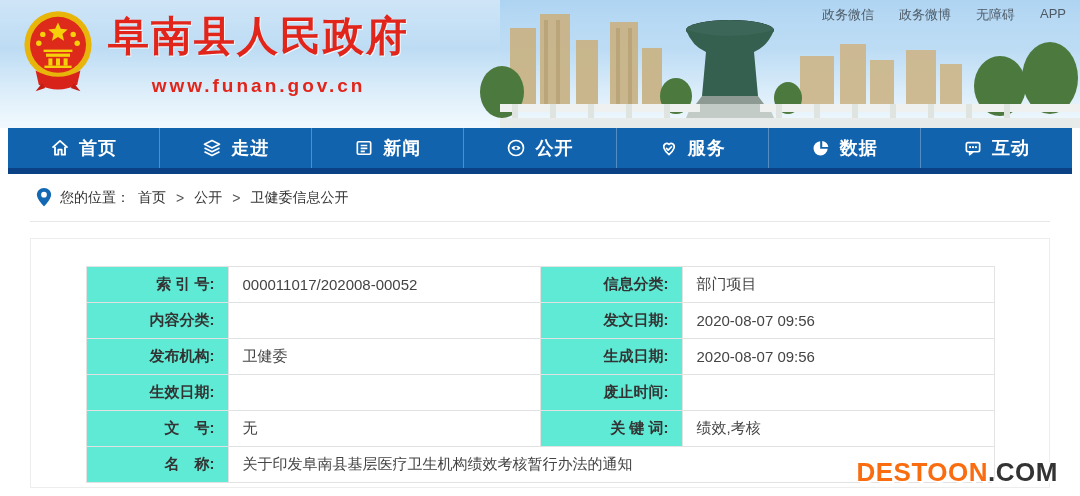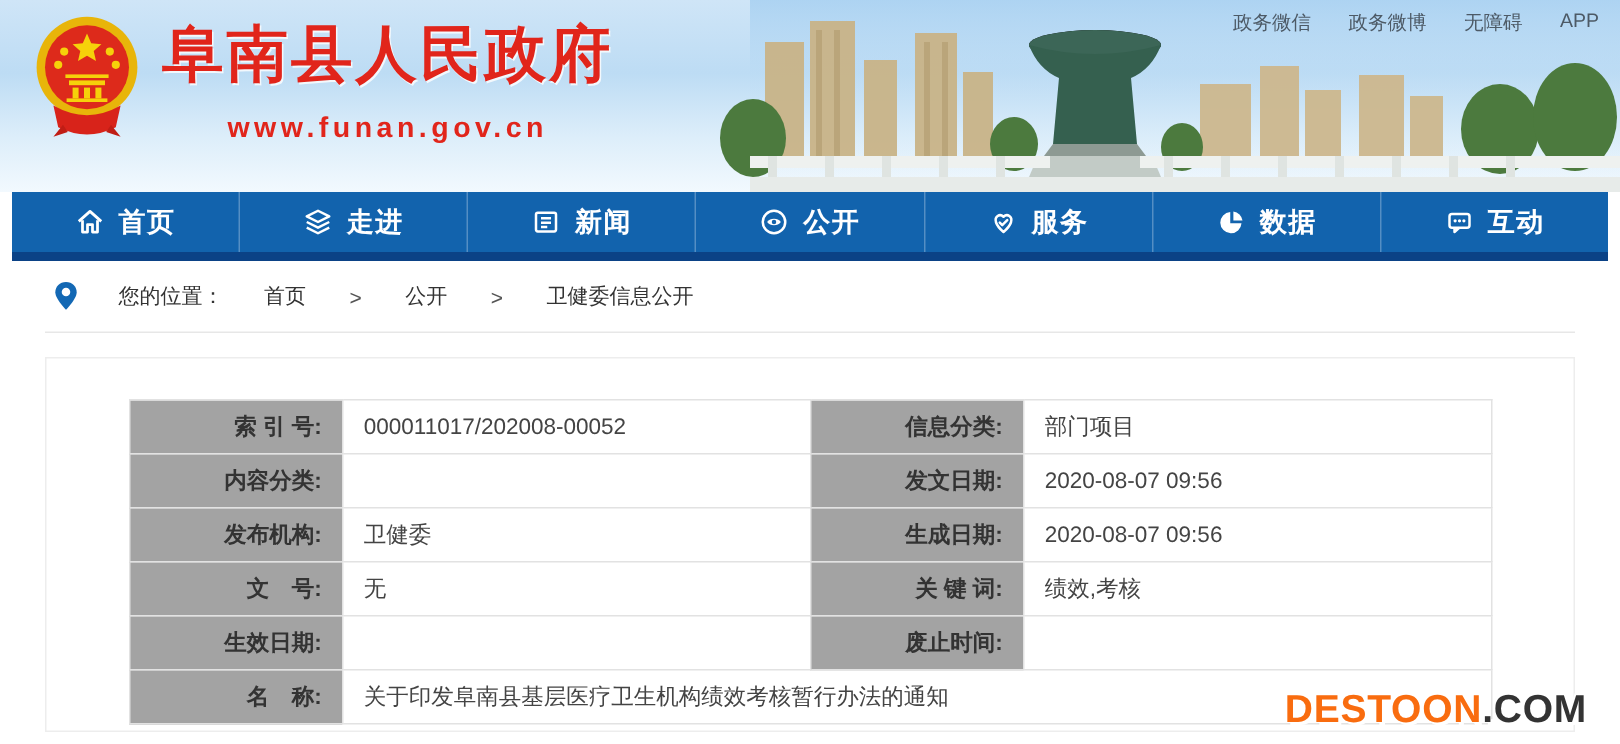--- a/index.html
+++ b/index.html
@@ -22,31 +22,31 @@
   
   .nav { margin:0 8px; width:1064px; height:46px; background:#1263ad; border-bottom:6px solid #0b4286;
     display:flex; }
   .nav-item { flex:1 1 0; display:flex; align-items:center; justify-content:center; gap:9px;
     color:#fff; font-size:18px; font-weight:bold; letter-spacing:1px; cursor:pointer;
     border-left:1px solid rgba(255,255,255,.28); }
   .nav-item:first-child { border-left:none; }
   .nav-item svg { width:20px; height:20px; }
 
   
-  .breadcrumb { margin:0 30px; width:1020px; height:48px; display:flex; align-items:center; gap:27px;
+  .breadcrumb { margin:0 30px; width:1020px; height:48px; display:flex; align-items:center; gap:8px;
     padding-left:6px; border-bottom:1px solid #e7e7e7; font-size:14px; color:#333; }
   .breadcrumb .pin { width:16px; height:19px; flex:0 0 auto; }
   .crumb-link { color:#333; text-decoration:none; cursor:pointer; }
   .crumb-sep { color:#555; margin:0 2px; }
 
   
   .panel { margin:16px 30px 0; width:1020px; height:250px; border:1px solid #ededed; background:#fff; }
   table.meta { width:908px; margin:27px auto 0; border-collapse:collapse; table-layout:fixed; }
   table.meta td { border:1px solid #e2e2e2; height:36px; font-size:15px; vertical-align:middle; }
-  td.lab { width:142px; background:#a3a3a3; color:#333; font-weight:bold; text-align:right;
+  td.lab { width:142px; background:#5eead4; color:#333; font-weight:bold; text-align:right;
     padding-right:13px; white-space:pre; }
   td.val { background:#fff; color:#444; padding-left:14px; }
   td.val-w { width:312px;margin-top:32px; }
 
   
   .watermark { position:absolute; right:22px; bottom:8px; font-size:26px; font-weight:800; letter-spacing:.5px;
     text-shadow:2px 2px 0 #fff,-1px -1px 0 #fff; user-select:none; }
   .watermark .brand-orange { color:#f96c0f; }
   .watermark .brand-dark { color:#333; }
 </style>
@@ -238,32 +238,32 @@
         <td class="lab">发文日期:</td>
         <td class="val">2020-08-07 09:56</td>
       </tr>
       <tr>
         <td class="lab">发布机构:</td>
         <td class="val">卫健委</td>
         <td class="lab">生成日期:</td>
         <td class="val">2020-08-07 09:56</td>
       </tr>
       <tr>
+        <td class="lab">生效日期:</td>
+        <td class="val"></td>
+        <td class="lab">废止时间:</td>
+        <td class="val"></td>
+      </tr>
+      <tr>
         <td class="lab">文　号:</td>
         <td class="val">无</td>
         <td class="lab">关 键 词:</td>
         <td class="val">绩效,考核</td>
       </tr>
       <tr>
-        <td class="lab">生效日期:</td>
-        <td class="val"></td>
-        <td class="lab">废止时间:</td>
-        <td class="val"></td>
-      </tr>
-      <tr>
         <td class="lab">名　称:</td>
         <td class="val" colspan="3">关于印发阜南县基层医疗卫生机构绩效考核暂行办法的通知</td>
       </tr>
     </tbody>
   </table>
 </div>
 
 <div class="watermark">
   <span class="brand-orange">DESTOON</span><span class="brand-dark">.COM</span>
 </div>

